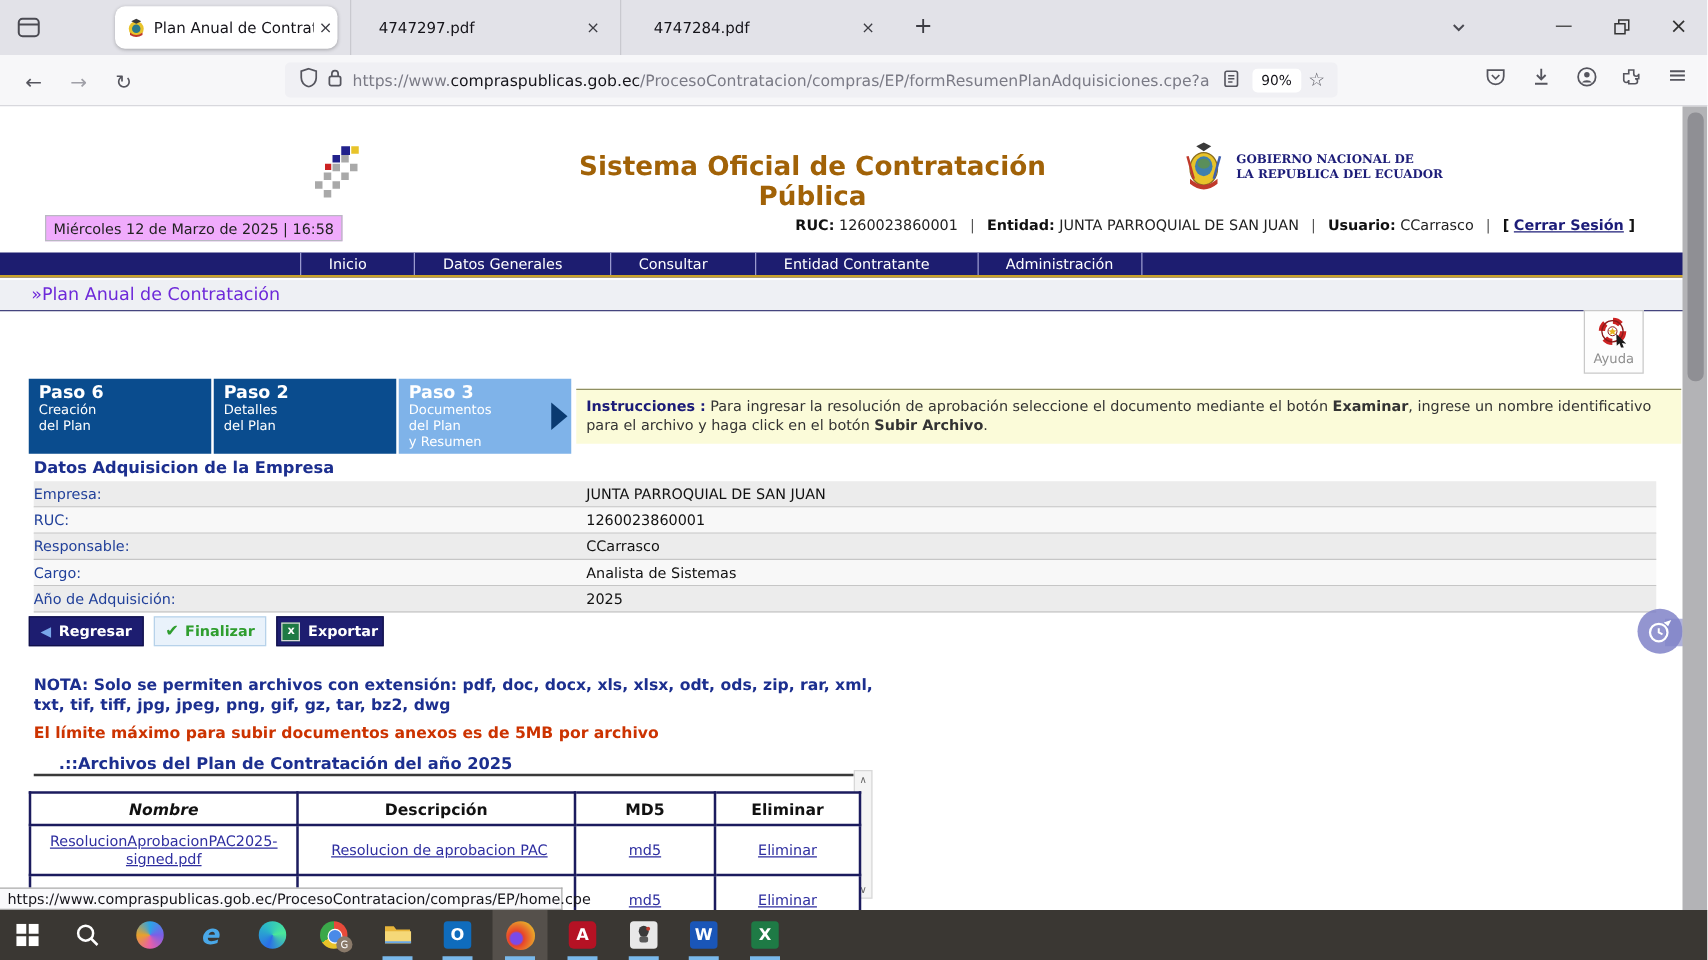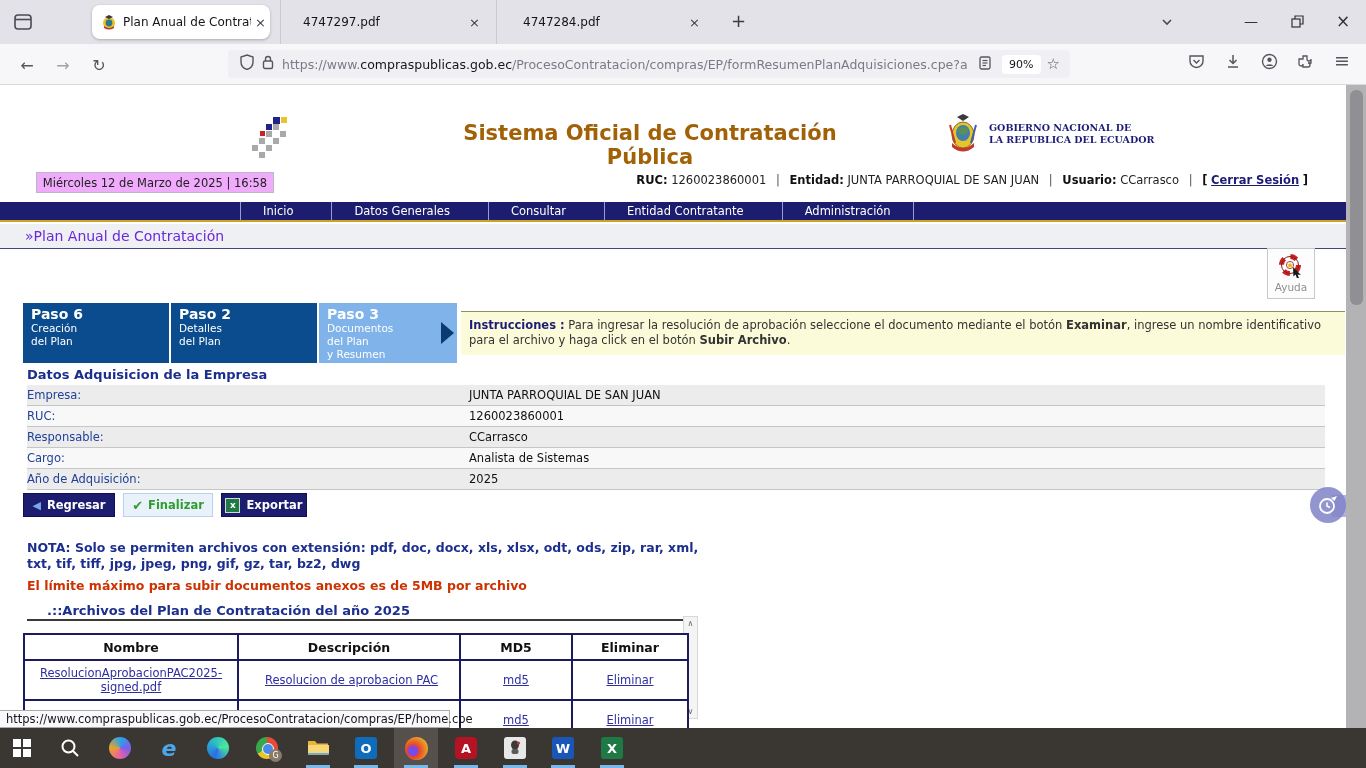--- a/index.html
+++ b/index.html
@@ -348,21 +348,21 @@
     <div class="arch-head">
       <span class="sec-title">.::Archivos del Plan de Contratación del año 2025</span>
     </div>
     <div class="sec-scroll">
       <span class="sarr" style="top:0;">∧</span>
       <span class="sarr" style="bottom:0;">∨</span>
     </div>
     <table class="ftable">
       <tbody>
           <tr>
-        <th style="width:210px;">Nombre</th>
+        <th style="width:210px;font-style:italic;">Nombre</th>
         <th style="width:218px;">Descripción</th>
         <th style="width:108px;">MD5</th>
         <th style="width:112px;">Eliminar</th>
       </tr>
       <tr>
         <td><span class="flink">ResolucionAprobacionPAC2025-signed.pdf</span></td>
         <td class="td-left"><span class="flink">Resolucion de aprobacion PAC</span></td>
         <td><span class="flink">md5</span></td>
         <td><span class="flink">Eliminar</span></td>
       </tr>

